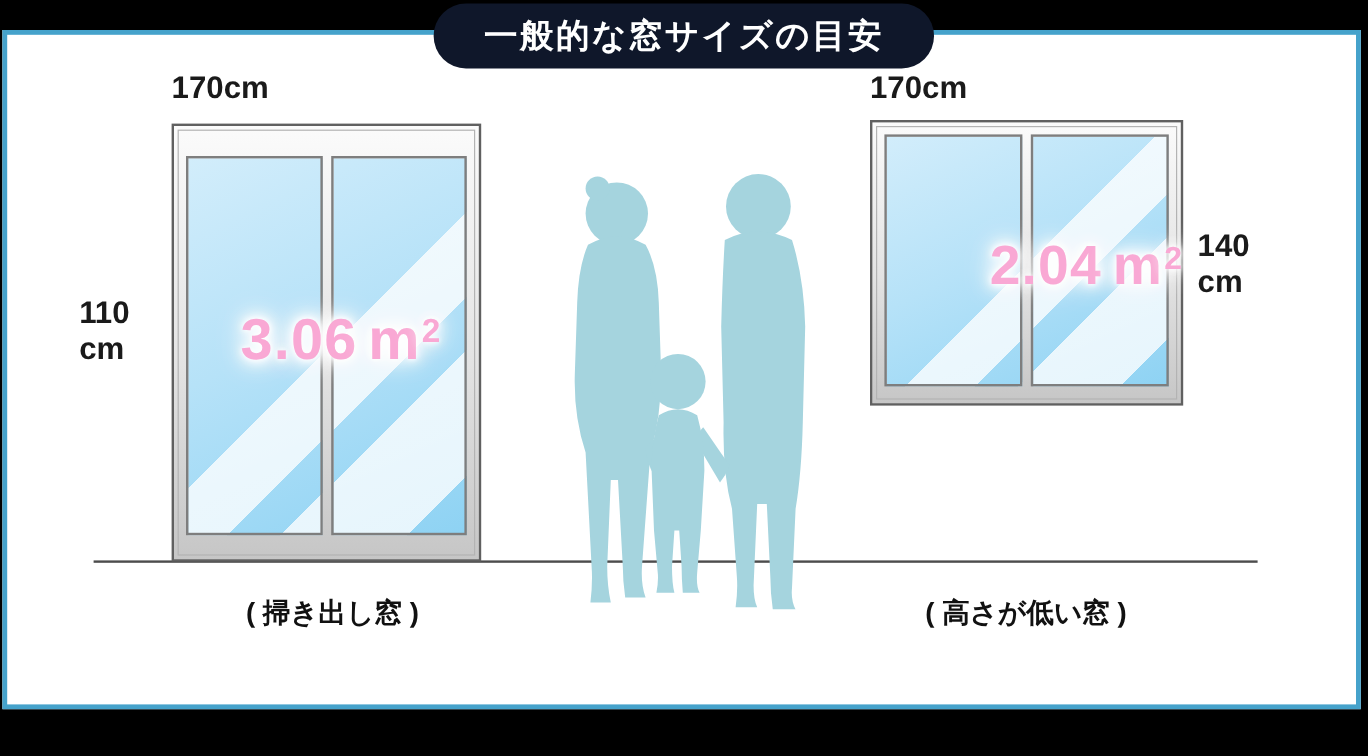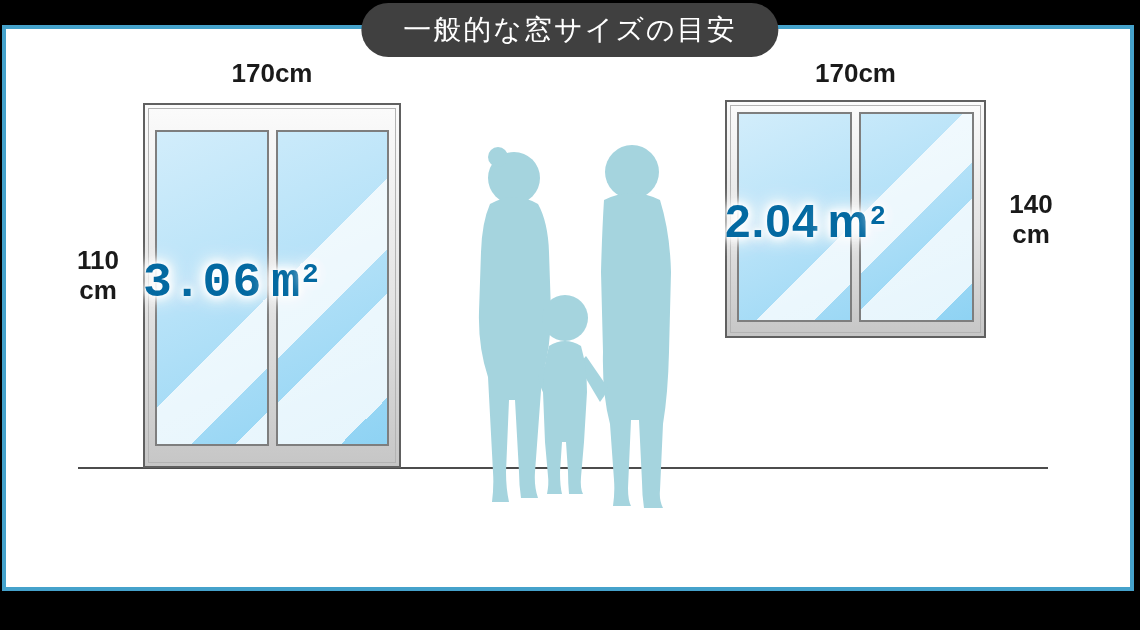--- a/index.html
+++ b/index.html
@@ -9,21 +9,21 @@
     font-family:"Liberation Sans","DejaVu Sans",sans-serif;
     color:#111;
   }
   .panel {
     position:absolute; left:2px; top:25px; width:1132px; height:566px;
     box-sizing:border-box; background:#fff; border:4px solid #45A2CB;
   }
   .title-pill {
     position:absolute; left:50%; top:3px; transform:translateX(-50%);
     height:54px; line-height:54px; padding:0 42px; border-radius:28px;
-    background:#404040; color:#fff; font-weight:normal; font-size:28px;
+    background:#0f172a; color:#fff; font-weight:bold; font-size:28px;
     letter-spacing:2px; white-space:nowrap; z-index:6;
   }
   
   .win {
     position:absolute; box-sizing:border-box; z-index:3;
     border:2px solid #606060;
     background:linear-gradient(180deg,#fbfbfb 0%,#e3e3e3 55%,#c6c6c6 100%);
   }
   .win::before {
     content:""; position:absolute; inset:3px; border:1px solid #b3b3b3; pointer-events:none;
@@ -43,32 +43,32 @@
       linear-gradient(155deg,#d2edfb 0%,#b6e2f8 45%,#8dd2f3 100%);
     background-repeat:no-repeat;
   }
   .win-left  { left:143px; top:103px; width:258px; height:365px; }
   .win-right { left:725px; top:100px; width:261px; height:238px; }
   .win-left  .pane { background-size:234px 316px; }
   .win-left  .pane:nth-child(2) { background-position:-120px 0; }
   .win-right .pane { background-size:237px 210px; }
   .win-right .pane:nth-child(2) { background-position:-122px 0; }
   
-  .dim { position:absolute; font-weight:bold; font-size:26px; color:#1a1a1a; text-align:center; z-index:4; }
+  .dim { position:absolute; font-weight:bold; font-size:26px; color:#1a1a1a; text-align:left; z-index:4; }
   .dim-top-left   { left:143px; top:58px;  width:258px; }
   .dim-top-right  { left:725px; top:58px;  width:261px; }
   .dim-side-left  { left:66px;  top:246px; width:64px; line-height:1.15; }
   .dim-side-right { left:998px; top:190px; width:66px; line-height:1.15; }
   .area {
-    position:absolute; text-align:left; font-weight:bold; color:#0369a1;
+    position:absolute; text-align:right; font-weight:bold; color:#f9a8d4;
     z-index:5; letter-spacing:1px;
     text-shadow:0 0 4px #fff,0 0 8px #fff,0 0 12px #fff,0 0 16px #fff,
                 0 0 22px #fff,0 0 28px #fff;
   }
-  .area-left  { left:143px; top:256px; width:225px; font-size:48px;font-family:Liberation Mono, monospace; }
+  .area-left  { left:143px; top:256px; width:225px; font-size:48px; }
   .area-right { left:725px; top:194px; width:261px; font-size:46px; }
   .area .u   { margin-left:9px; }
   .area sup  { font-size:.58em; vertical-align:.5em; margin-left:1px; }
   .caption { position:absolute; text-align:center; z-index:4; }
   .cap-left  { left:122px; top:490px; width:310px; }
   .cap-right { left:700px; top:490px; width:310px; }
   .caption .main { font-size:31px; font-weight:bold; color:#111; }
   .caption .sub  { font-size:23px; font-weight:600; color:#111; margin-top:5px; }
   
   .ground { position:absolute; left:78px; top:467px; width:970px; height:2px; background:#4c4c4c; z-index:1; }
@@ -91,37 +91,39 @@
 <div class="win win-left">
   <div class="sash">
     <div class="pane"></div>
     <div class="pane"></div>
   </div>
 </div>
 <div class="area area-left">
   <span>3.06</span><span class="u">m</span><sup>2</sup>
 </div>
 <div class="caption cap-left">
+  <div class="sub">( 掃き出し窓 )</div>
 </div>
 
 <div class="dim dim-top-right">170cm</div>
 <div class="dim dim-side-right">
   <div>140</div>
   <div>cm</div>
 </div>
 <div class="win win-right">
   <div class="sash">
     <div class="pane"></div>
     <div class="pane"></div>
   </div>
 </div>
 <div class="area area-right">
   <span>2.04</span><span class="u">m</span><sup>2</sup>
 </div>
 <div class="caption cap-right">
+  <div class="sub">( 高さが低い窓 )</div>
 </div>
 
 <div class="ground"></div>
 <svg class="family" viewBox="0 0 244 366" aria-hidden="true">
   <g fill="#A5D4DE">
 
     <g>
       <circle cx="62" cy="36" r="26"></circle>
       <circle cx="46" cy="15" r="10"></circle>
       <path d="M38,62 Q62,48 86,62 Q96,80 97,110 L99,170 Q99,205 90,235 L83,330 Q82,345 86,356 L69,356

